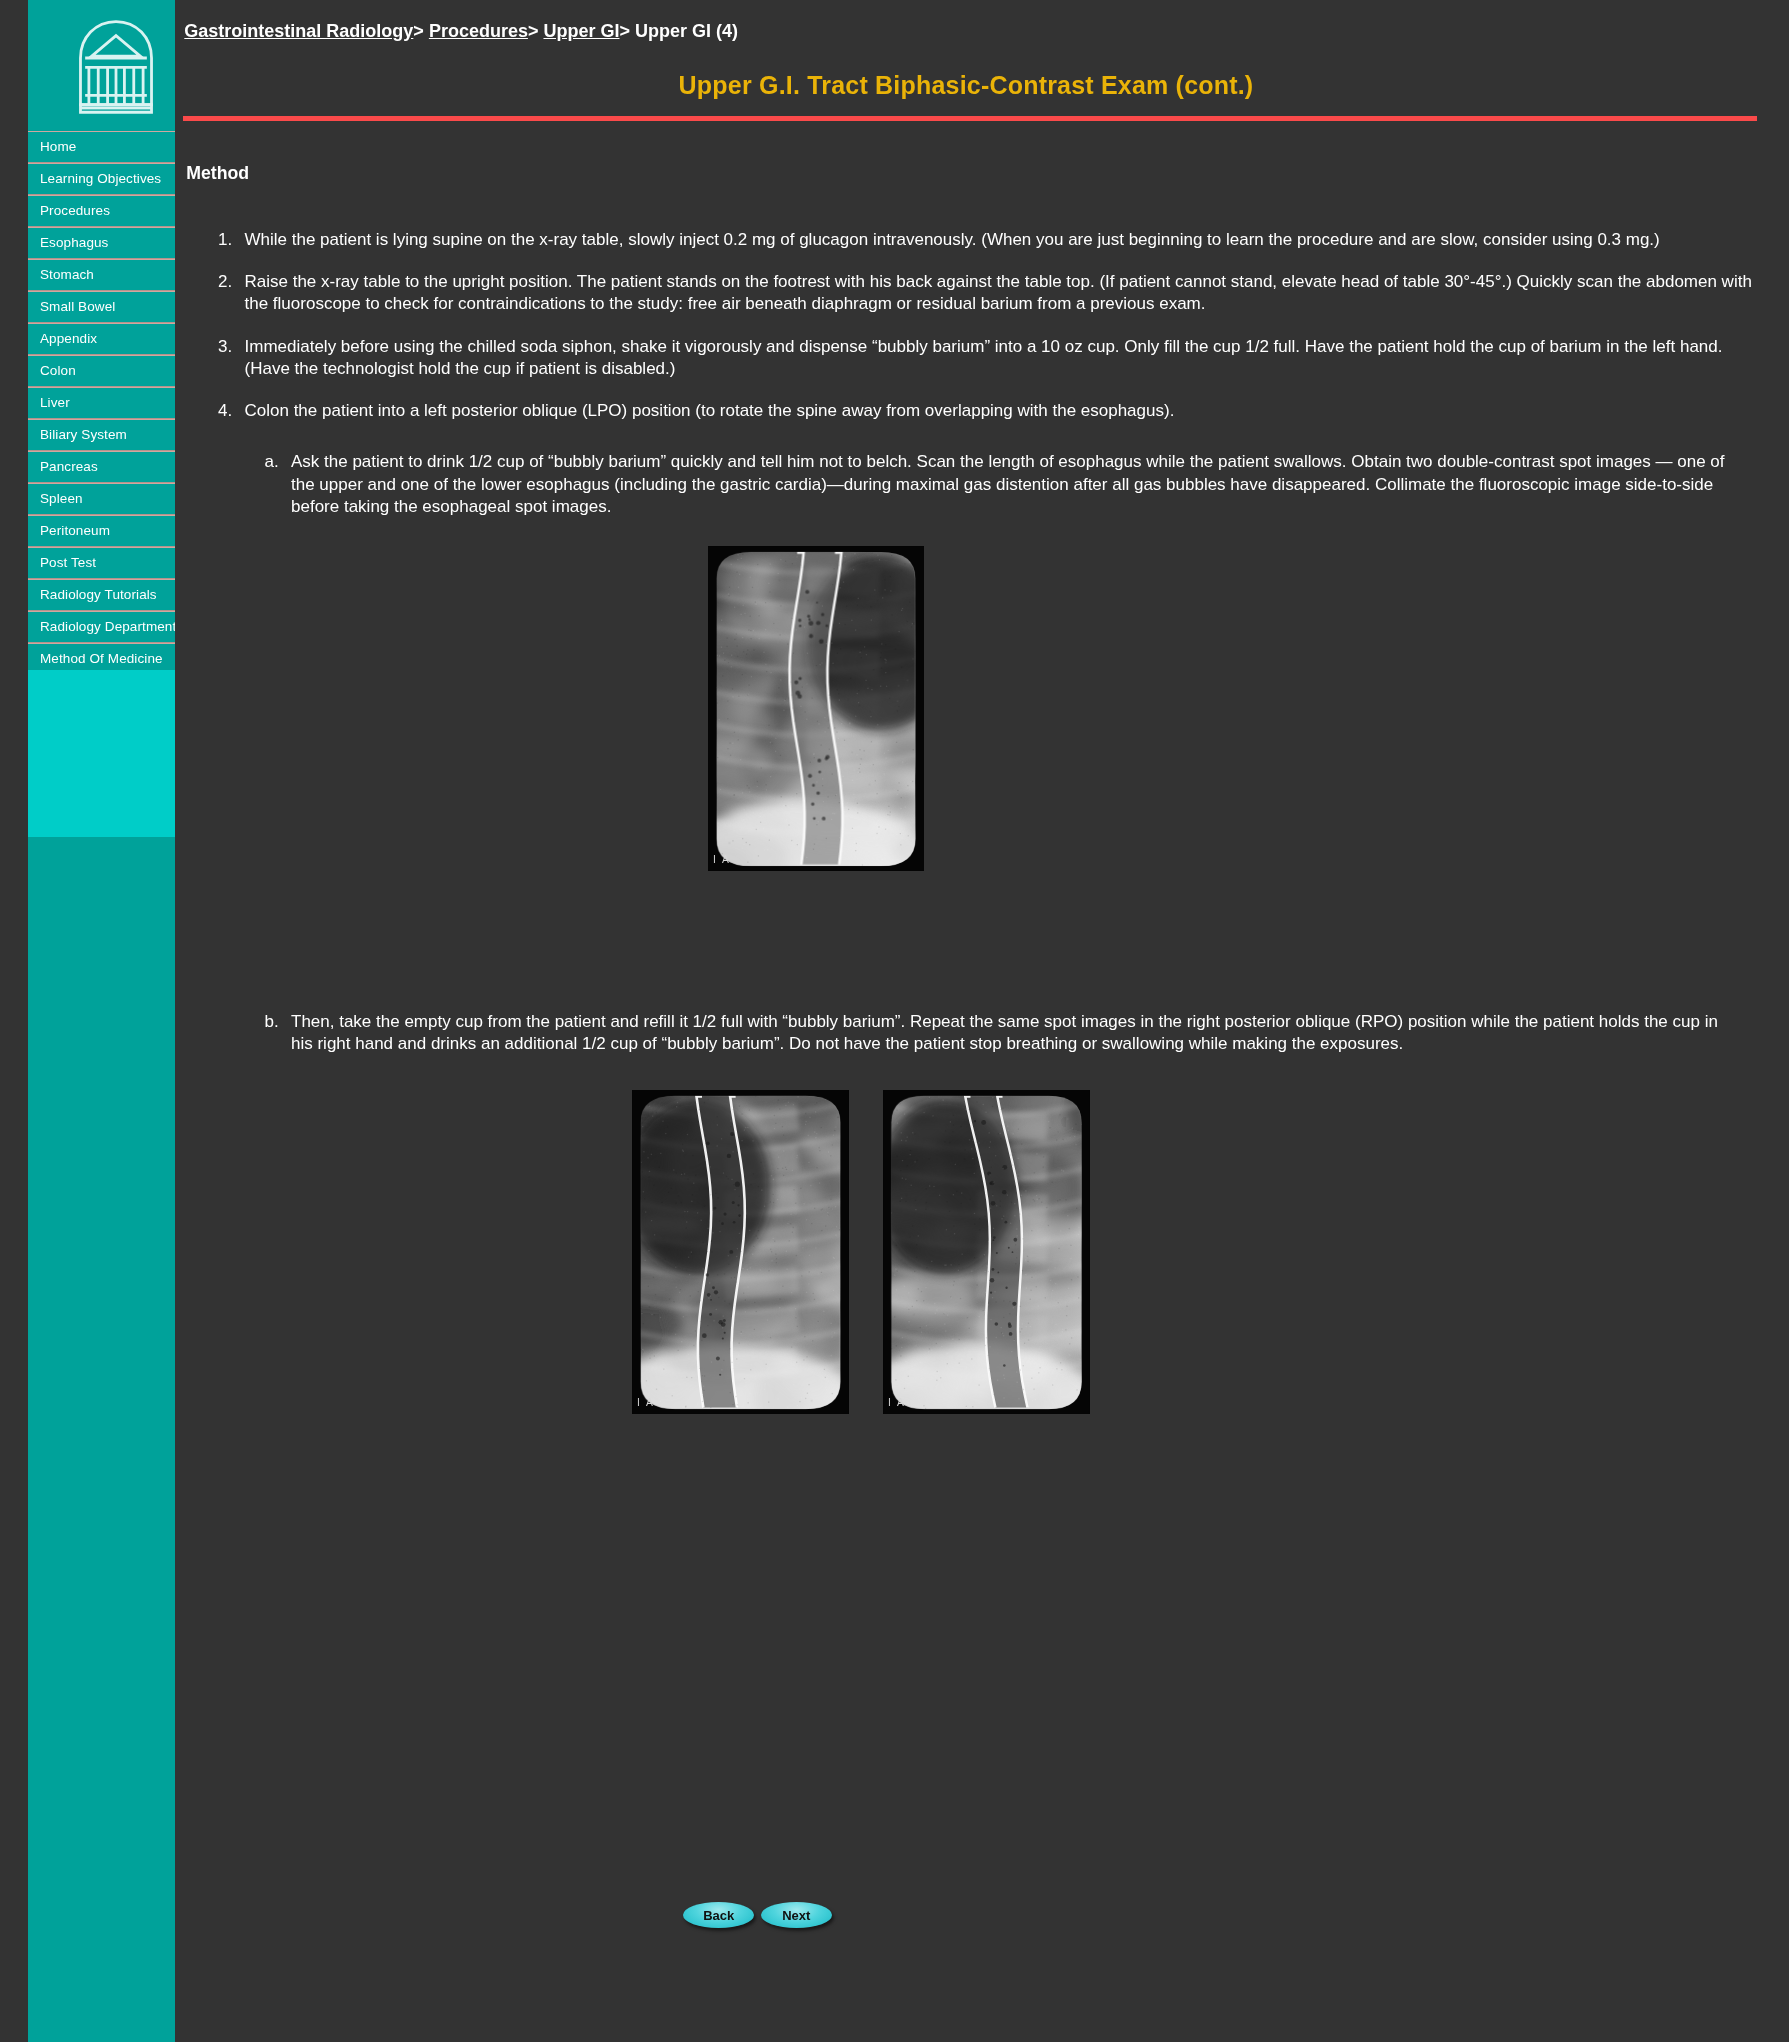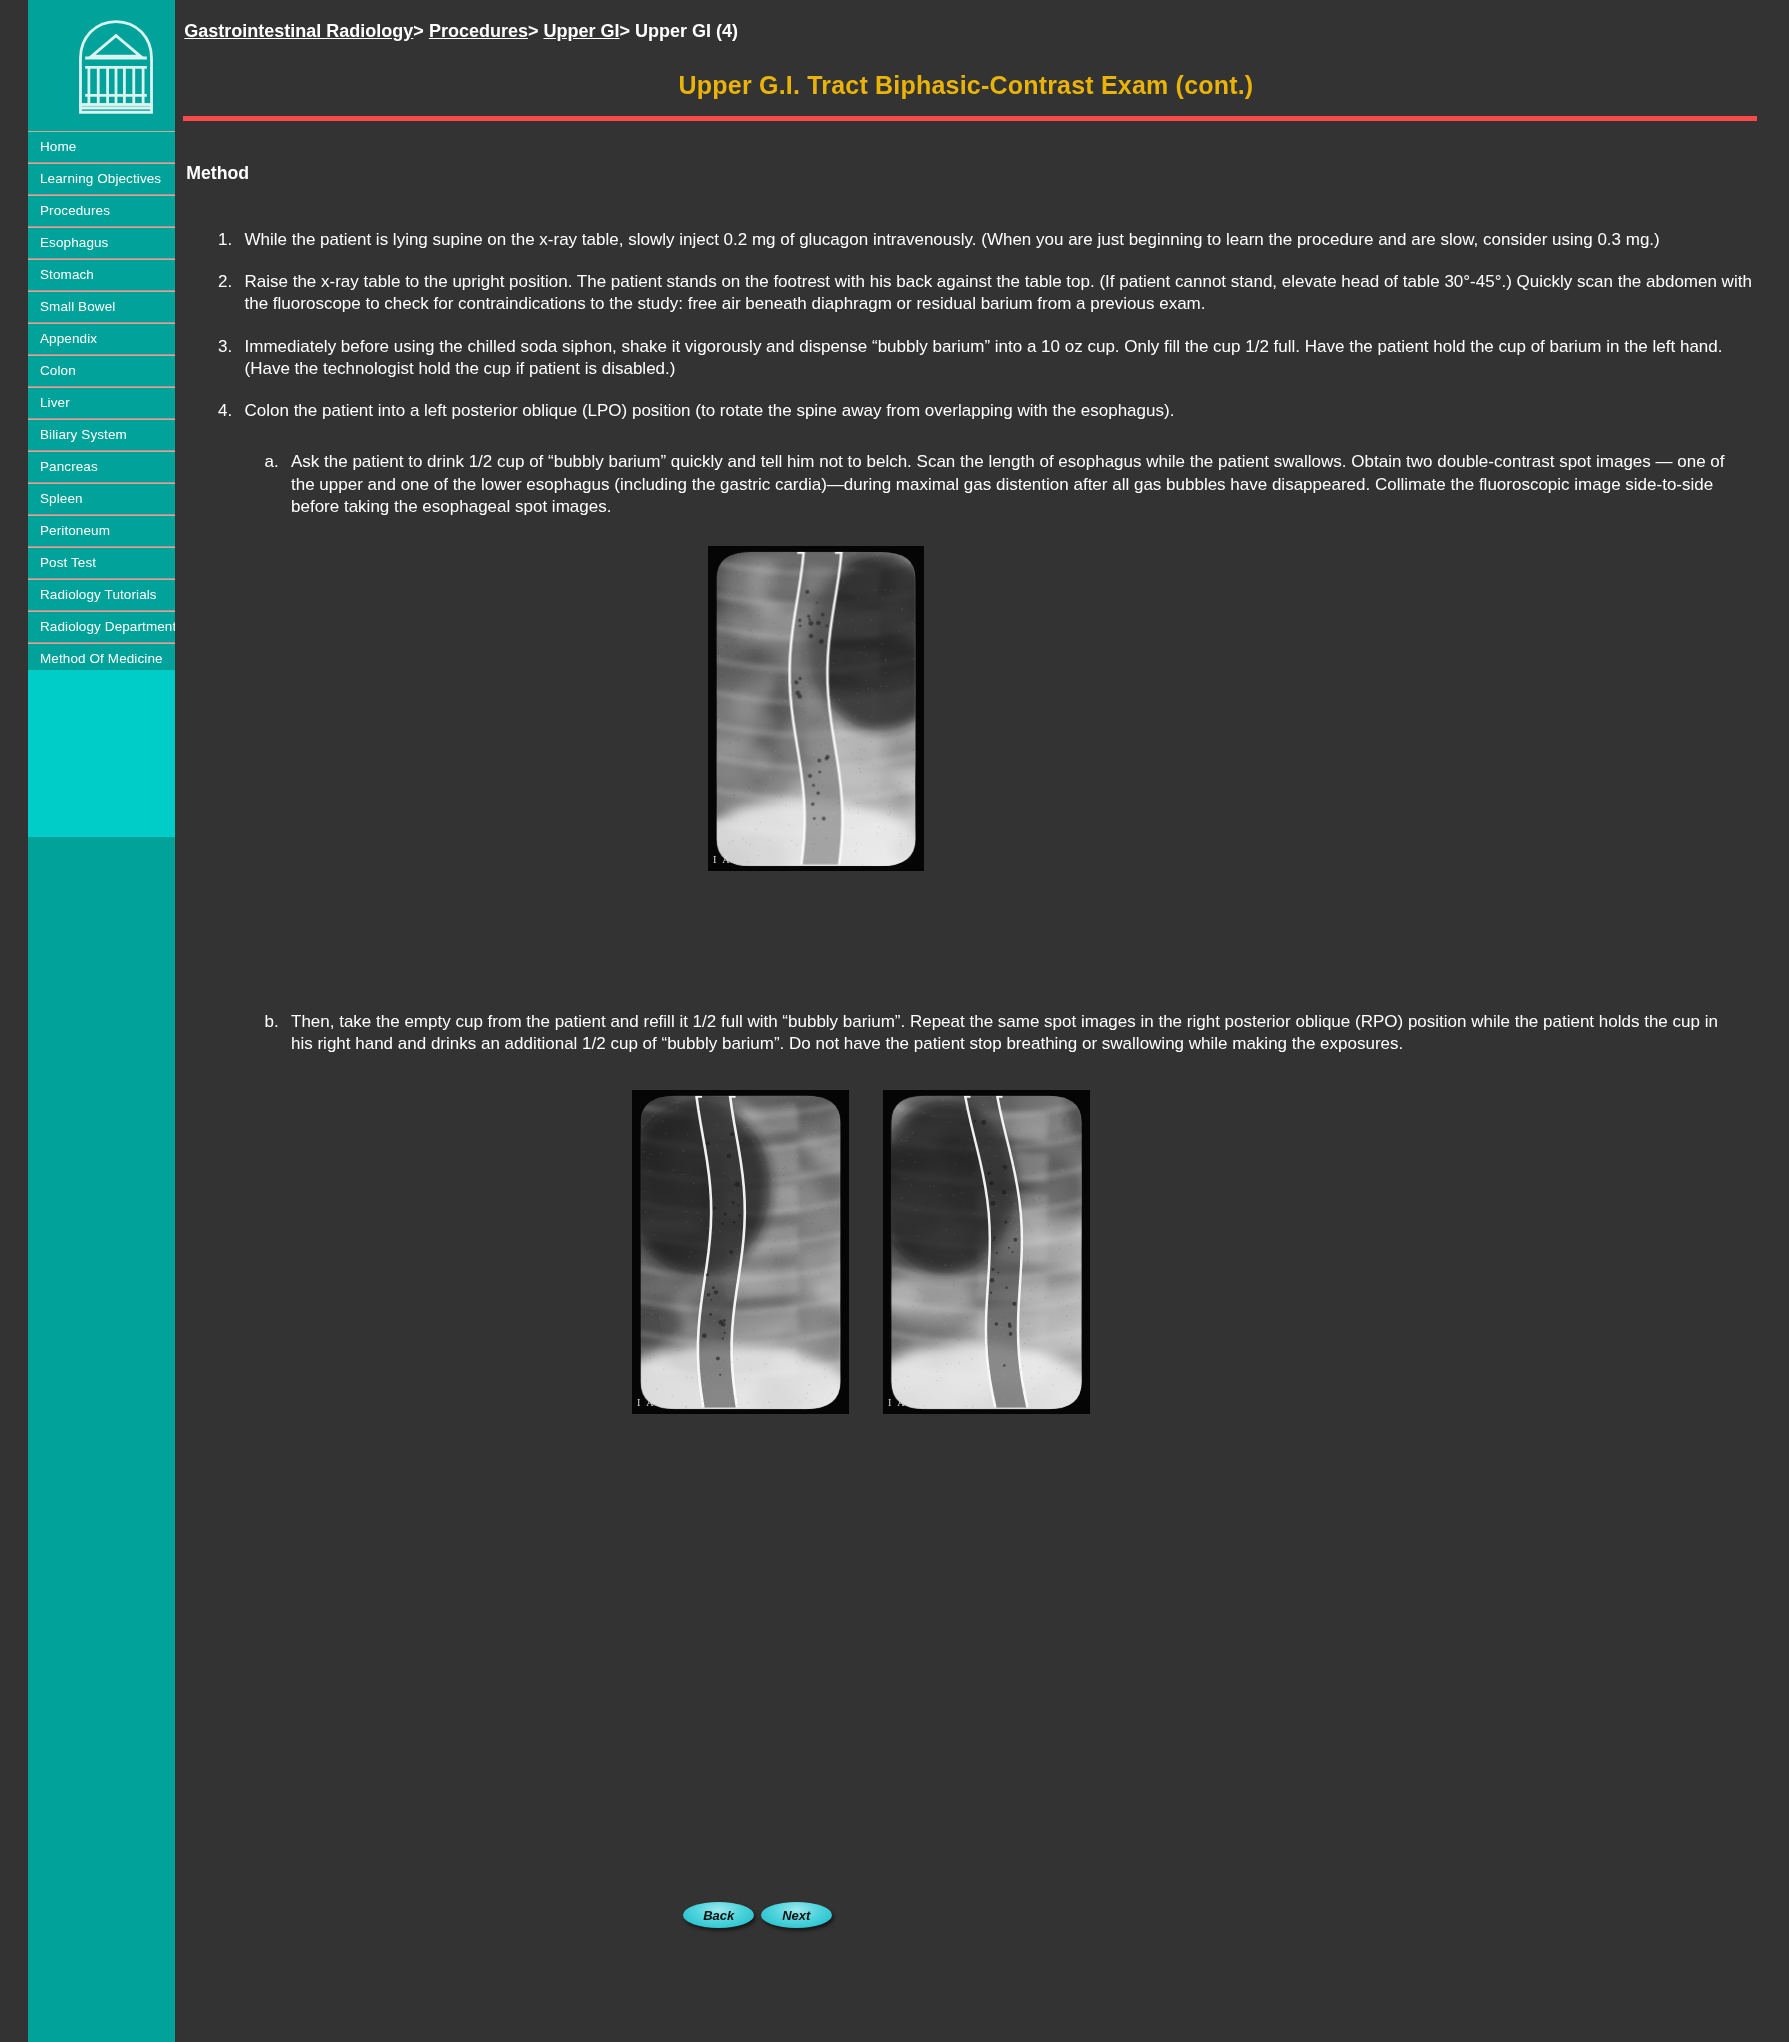--- a/index.html
+++ b/index.html
@@ -143,21 +143,21 @@
     gap:34px;
     padding-right:306px;
   }
   .xray {
     position:relative;
     background:#000000;
     overflow:hidden;
   }
   .xray .lbl {
     position:absolute; left:4.7px; bottom:3.7px;
-    font-family:Liberation Serif, serif;
+    font-family:Liberation Sans, sans-serif;
     font-size:10.3px; color:#d8d8d8;
     letter-spacing:1.9px;
     z-index:6;
   }
   .xray svg { display:block; }
 
   
   #footer { position:absolute; left:0; top:1902px; width:1615px; }
   #navbtns {
     display:flex; justify-content:center; gap:6.5px;
@@ -167,21 +167,20 @@
     width:71px; height:26px;
     border-radius:50%/50%;
     background:radial-gradient(ellipse at 50% 30%, #9fe9ee 0%, #4fd4dd 45%, #16b9c6 100%);
     box-shadow:1.9px 2.8px 3.7px rgba(0,0,0,0.55);
     display:flex; align-items:center; justify-content:center;
     font-size:13px; font-weight:bold;
     color:#111111;
     cursor:pointer;
     border:none;
     font-family:"Liberation Sans", sans-serif;
-    font-style:italic;
   }
   #copyright {
     margin-top:28px;
     text-align:center;
     padding-right:450px;
     font-size:13.5px;
     color:#ffffff;
   }
   #copyright a { color:#7fd8e8; text-decoration:underline; }
 </style>

